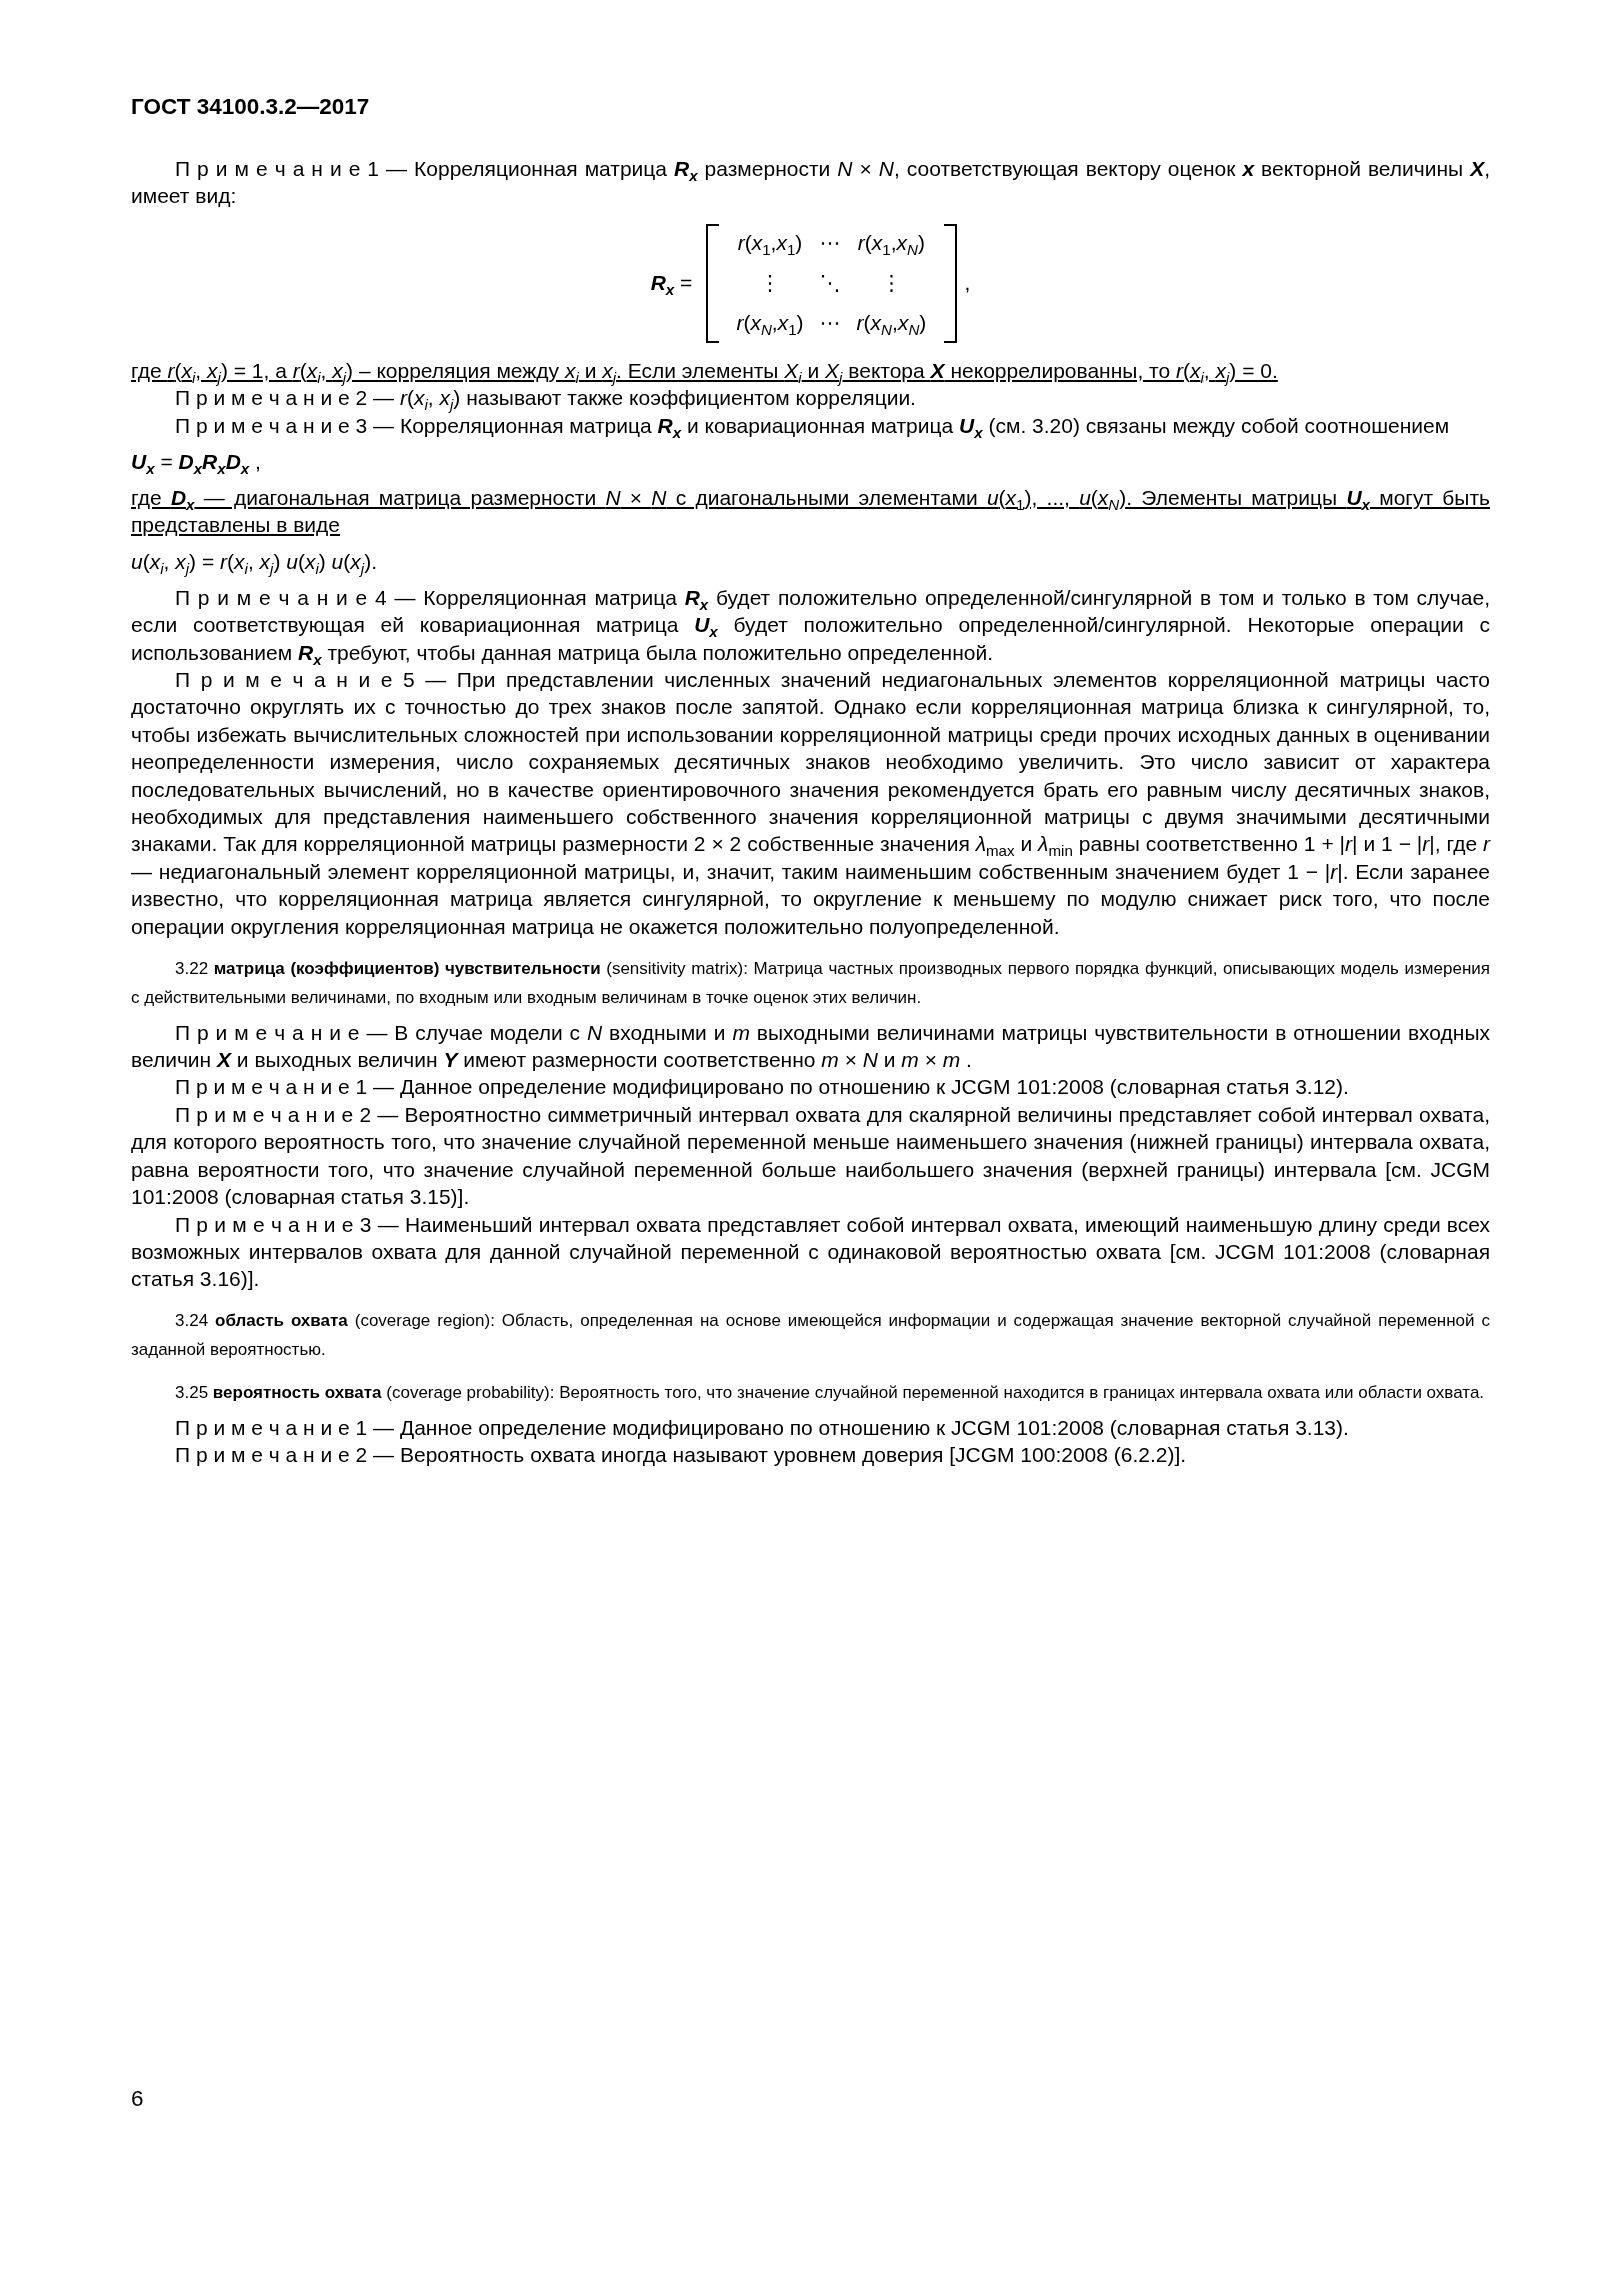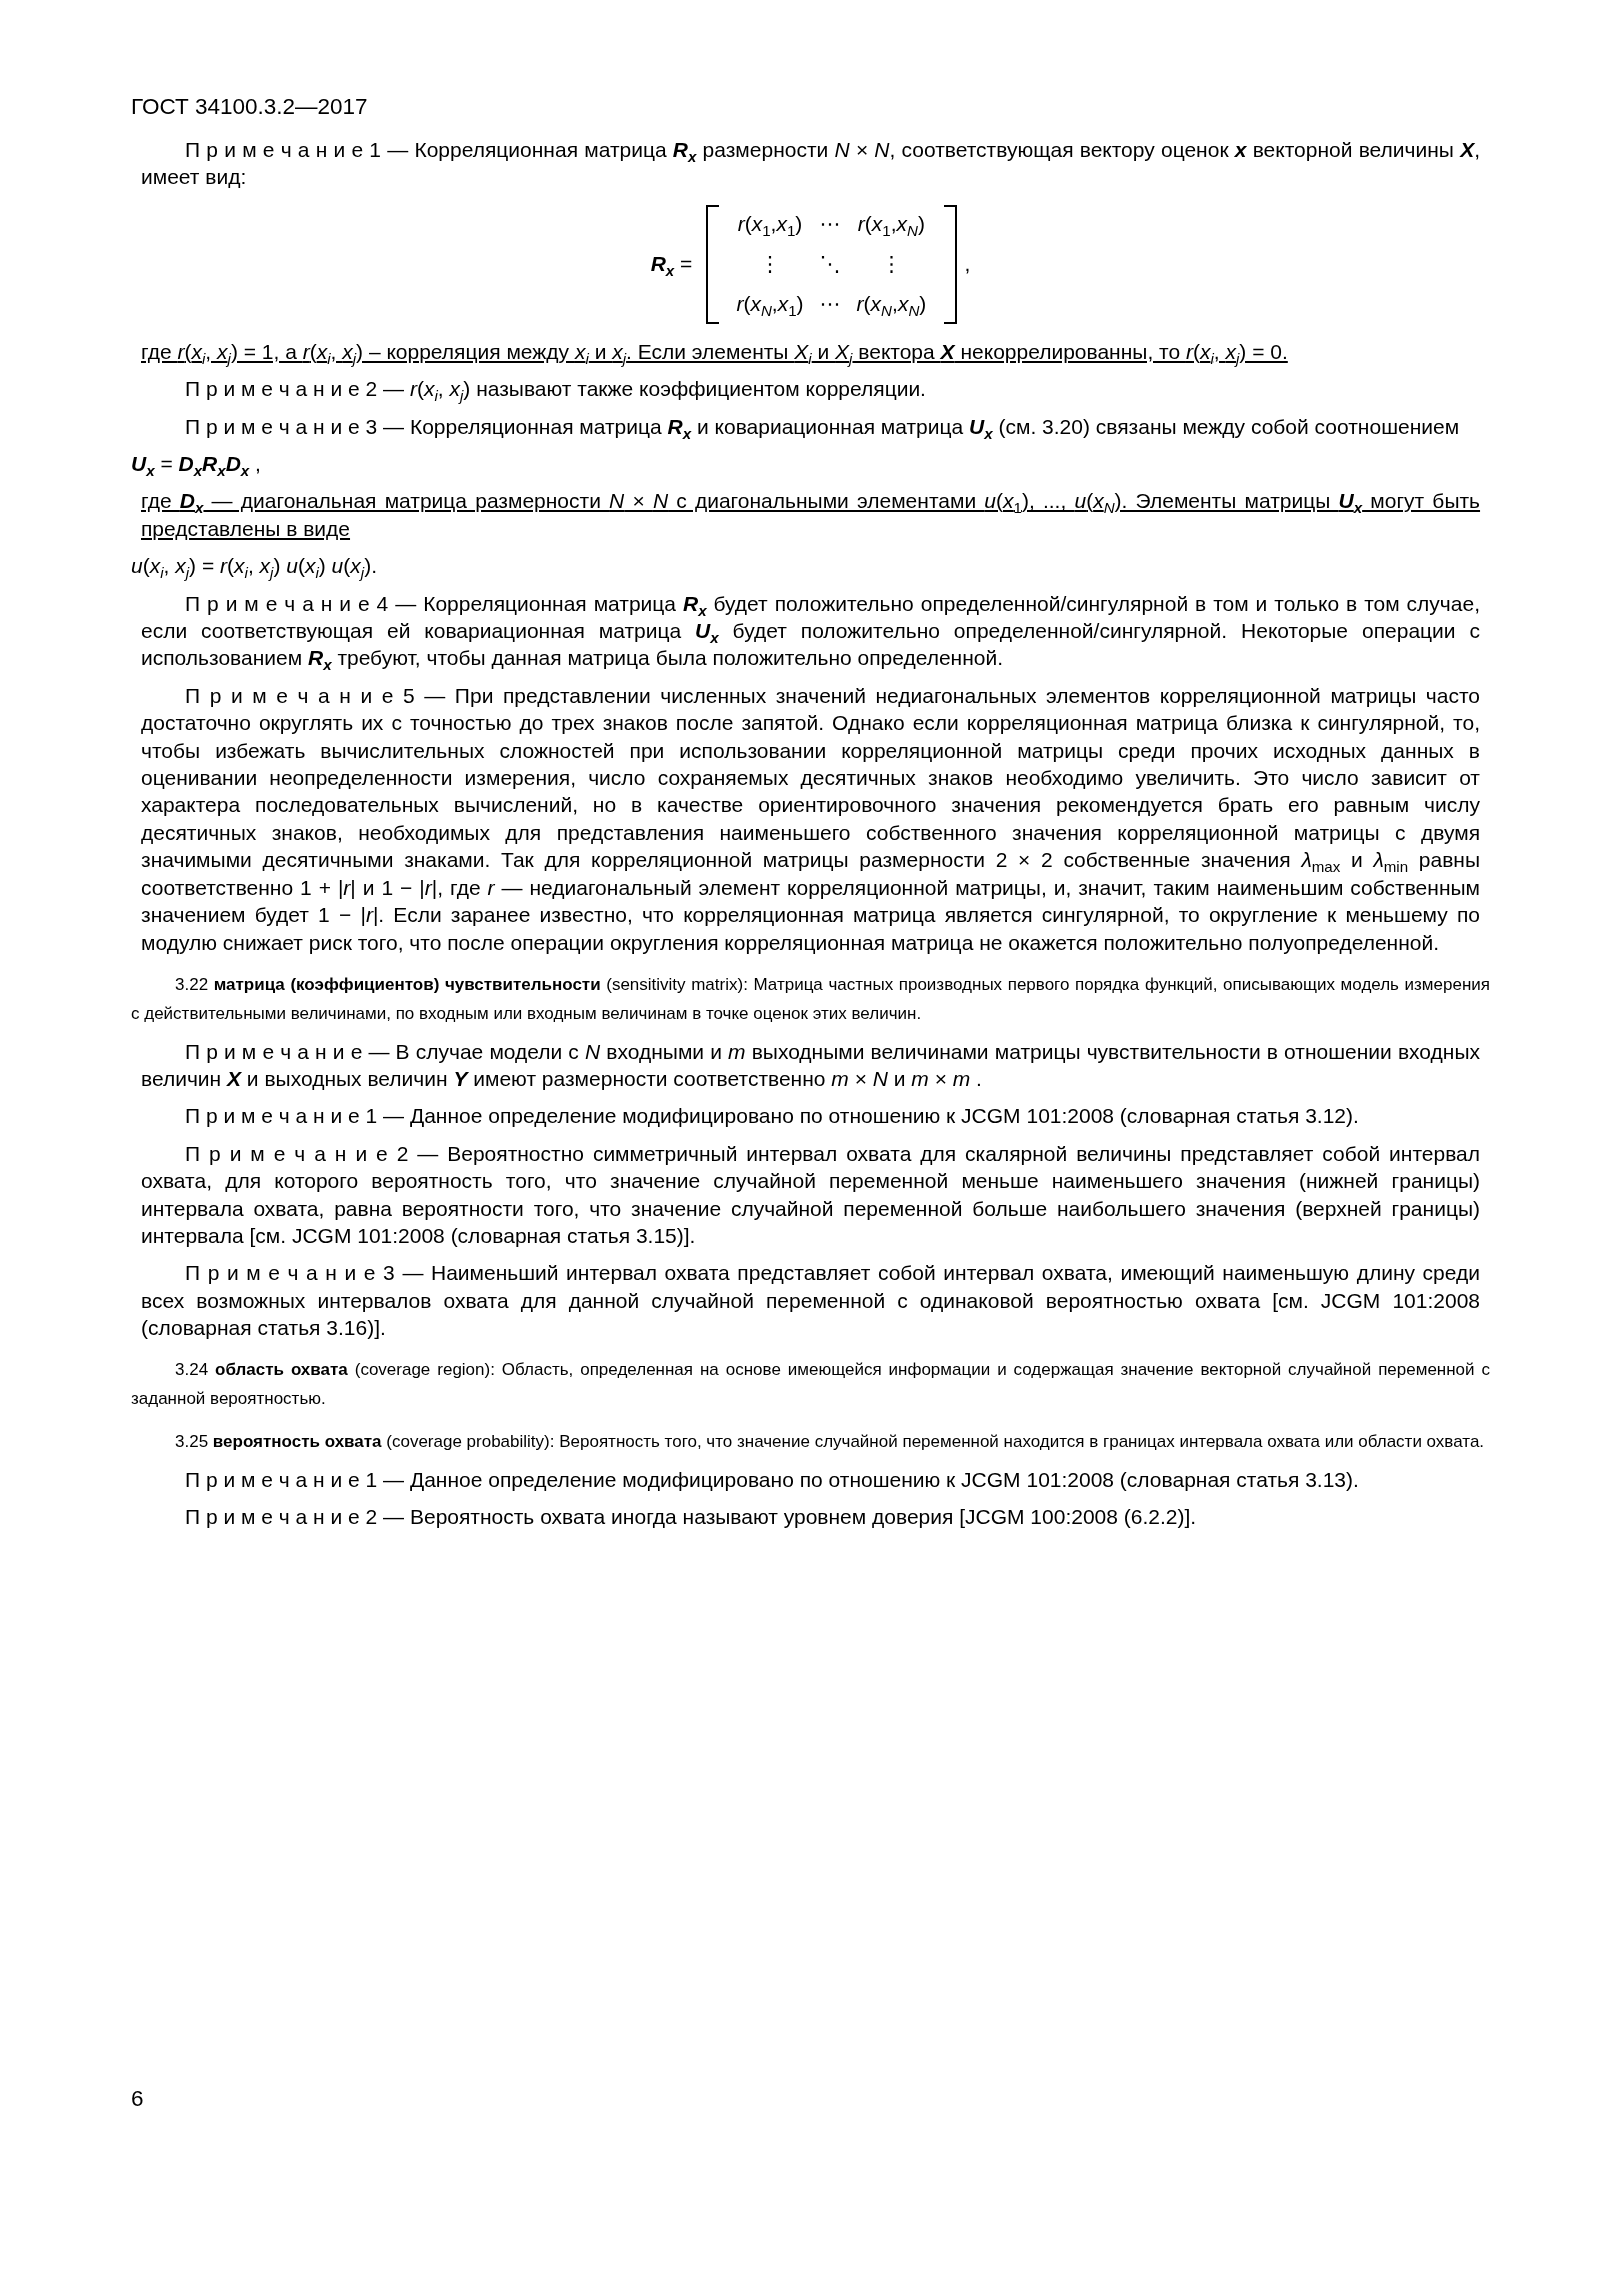--- a/index.html
+++ b/index.html
@@ -3,22 +3,22 @@
 <meta charset="utf-8">
 <style>
   html, body { margin: 0; padding: 0; }
   body {
     width: 1621px; height: 2293px;
     background: #ffffff; color: #000000;
     font-family: "Liberation Sans", sans-serif;
     position: relative; overflow: hidden;
   }
   .page { padding: 94px 131px 0 131px; }
-  .doc-header { font-weight: normal; font-size: 22.5px; margin-bottom: 16px; }
-  p { margin: 10px; }
+  .doc-header { font-weight: bold; font-size: 22.5px; margin-bottom: 35px; }
+  p { margin: 0; }
   .b-note {
     font-size: 21px; line-height: 27.4px;
     text-align: justify; text-indent: 44px;
   }
   .b-para {
     font-size: 21px; line-height: 27.4px;
     text-align: justify; text-indent: 0; text-decoration: underline;
   }
   .b-body {
     font-size: 17px; line-height: 29px;

